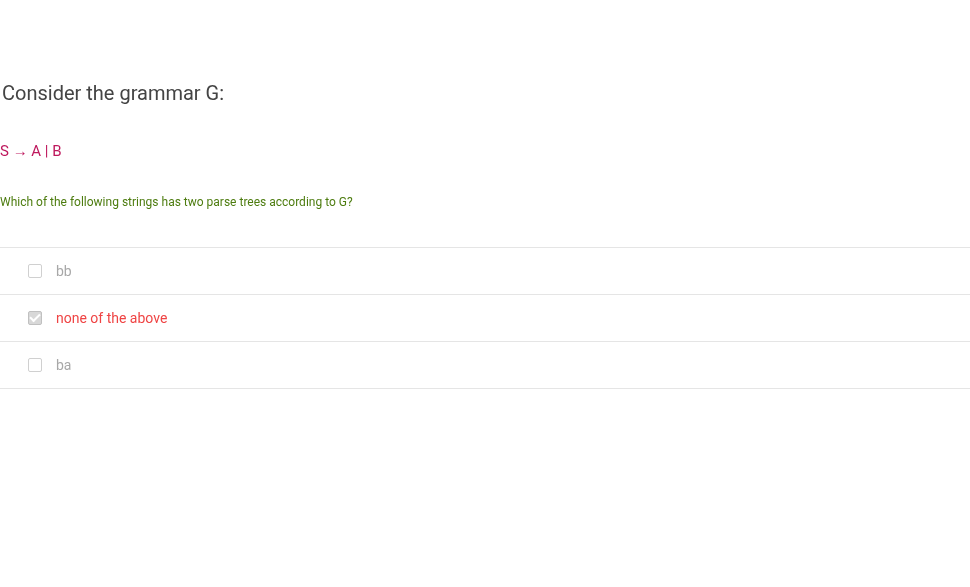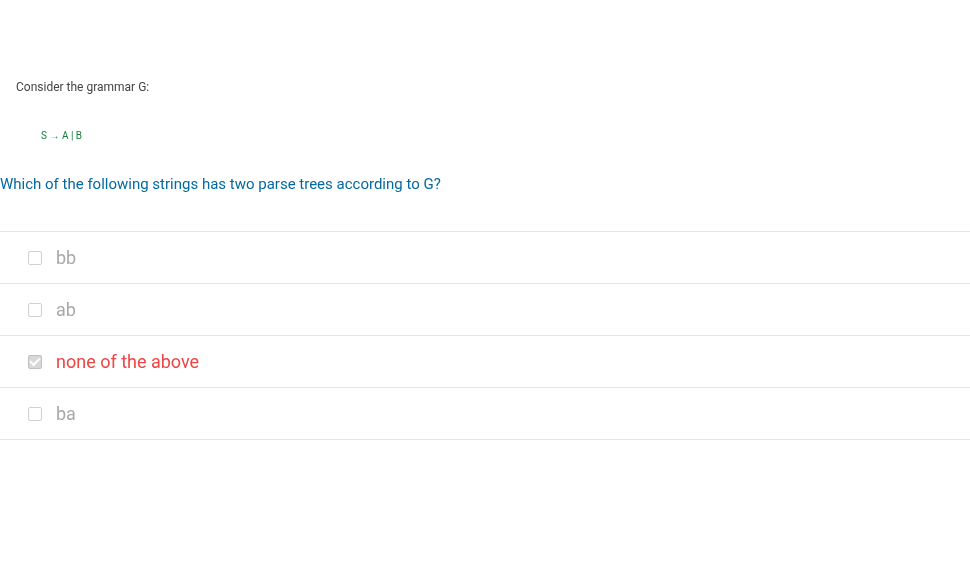--- a/index.html
+++ b/index.html
@@ -10,38 +10,37 @@
     body {
       font-family: -apple-system, BlinkMacSystemFont, "Segoe UI", Roboto, "Helvetica Neue", Arial, sans-serif;
       background: #fff;
       color: #333;
       width: 970px;
       height: 587px;
       padding-top: 78px;
     }
     .question-text {
       color: #444;
-      font-size: 12px;
+      font-size: 20px;
       line-height: 1.5;
       margin-bottom: 32px;
-      padding-left: 16px;
+      padding-left: 2px;
     }
     .grammar-rules {
       margin-bottom: 32px;
     }
     .grammar-rule {
-      color: #15803d;
-      font-size: 10px;
+      color: #be185d;
+      font-size: 15px;
       line-height: 1.5;
       margin-bottom: 14px;
-      margin-left: 41px;
     }
     .question-followup {
-      color: #0369a1;
-      font-size: 15px;
+      color: #4d7c0f;
+      font-size: 12px;
       margin-bottom: 38px;
       margin-top: 18px;
     }
     .options-list {
       border-top: 1px solid #e5e5e5;
     }
     .option-row {
       display: flex;
       align-items: center;
       padding: 15px 28px;
@@ -66,21 +65,21 @@
     .checkbox.checked::after {
       content: "";
       width: 8px;
       height: 4px;
       border-left: 2px solid #fff;
       border-bottom: 2px solid #fff;
       transform: rotate(-45deg) translate(1px, -1px);
     }
     .option-label {
       color: #a8a8a8;
-      font-size: 18px;
+      font-size: 14px;
     }
     .option-row.selected .option-label {
       color: #ef4444;
     }
   </style>
 </head>
 <body>
 
 <div class="question-text">Consider the grammar G:</div>
 
@@ -88,24 +87,20 @@
   <div class="grammar-rule">S → A | B</div>
 </div>
 
 <div class="question-followup">Which of the following strings has two parse trees according to G?</div>
 
 <div class="options-list">
   <div class="option-row">
     <div class="checkbox"></div>
     <span class="option-label">bb</span>
   </div>
-  <div class="option-row">
-    <div class="checkbox"></div>
-    <span class="option-label">ab</span>
-  </div>
   <div class="option-row selected">
     <div class="checkbox checked"></div>
     <span class="option-label">none of the above</span>
   </div>
   <div class="option-row">
     <div class="checkbox"></div>
     <span class="option-label">ba</span>
   </div>
 </div>
 

